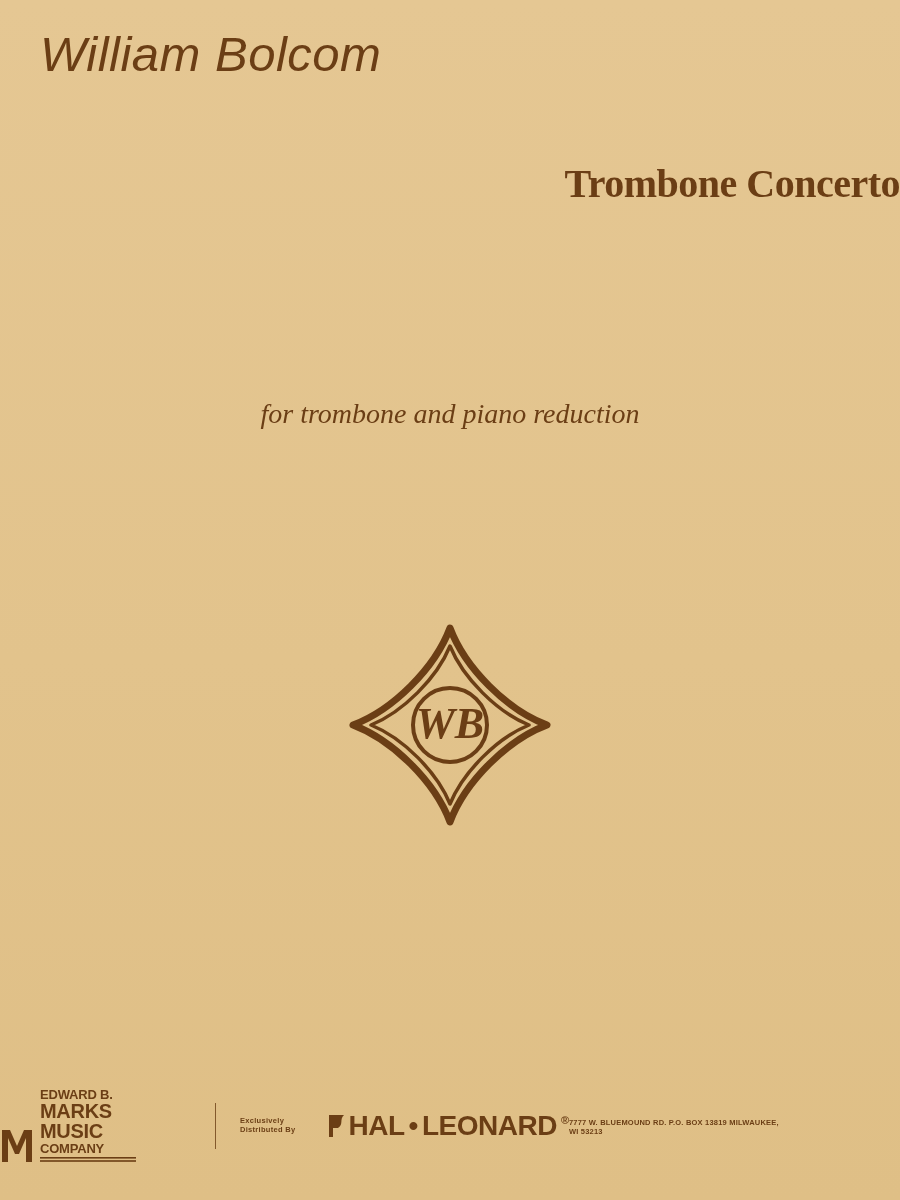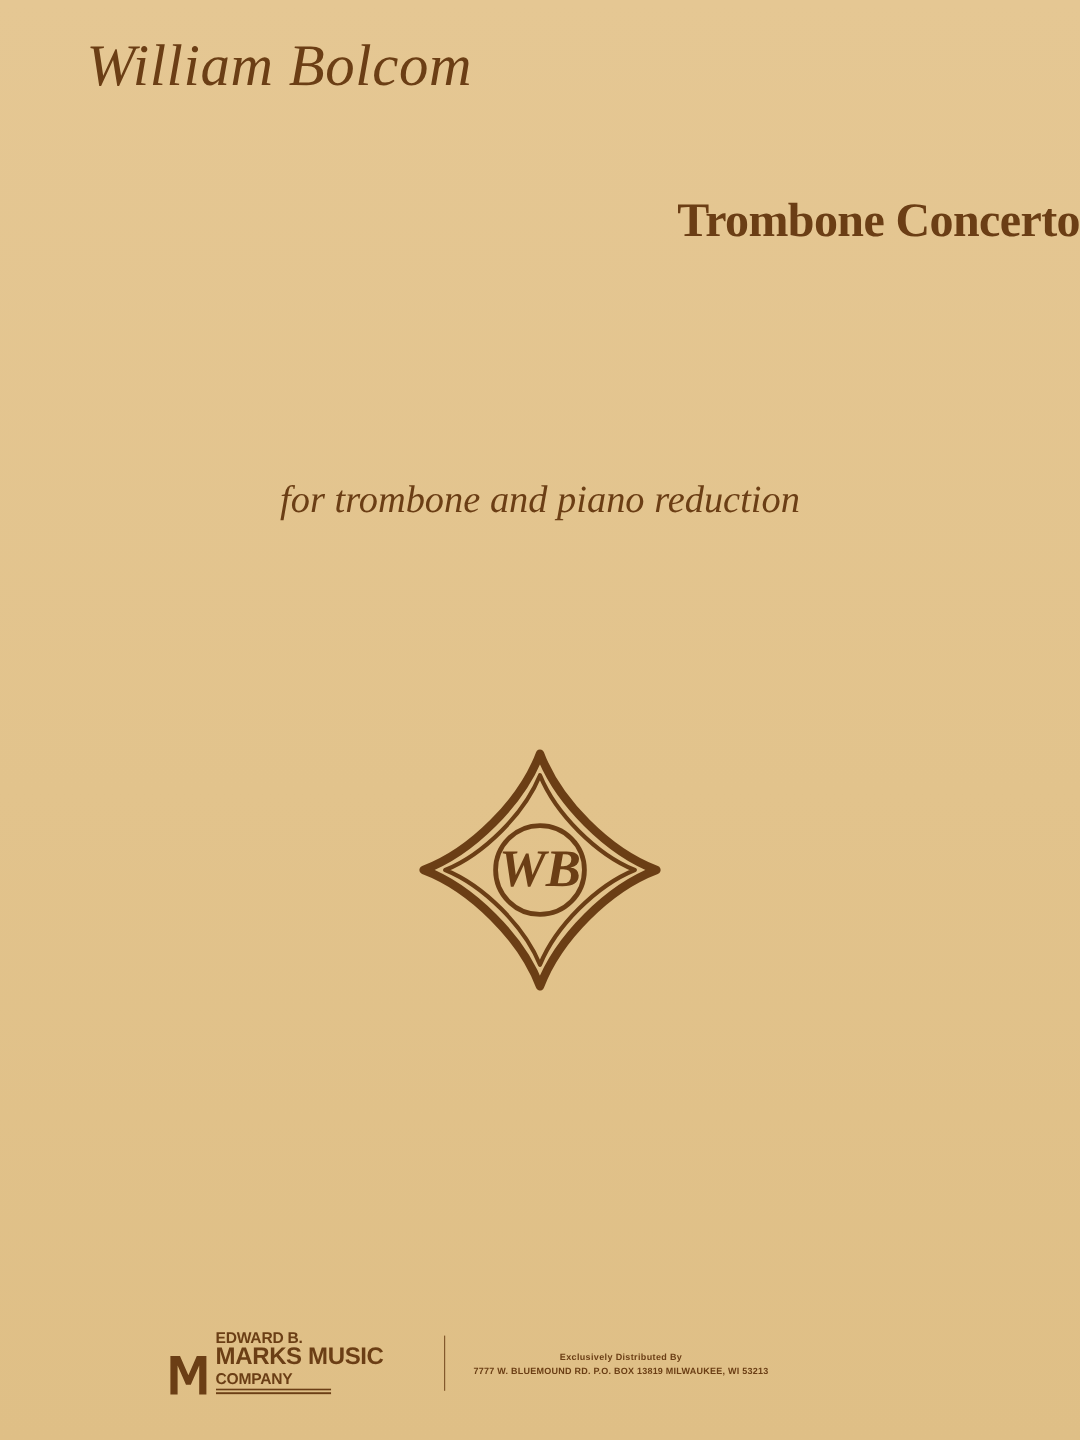--- a/index.html
+++ b/index.html
@@ -19,28 +19,27 @@
     position: relative;
     width: 900px;
     height: 1200px;
     background: linear-gradient(180deg, #e5c793 0%, #e2c38c 55%, #dfbf86 100%);
   }
 
   .composer {
     position: absolute;
     top: 26px;
     left: 40px;
-    font-family: Liberation Serif, serif;
+    font-family: Liberation Sans, sans-serif;
     font-size: 49px;
     font-style: italic;
     font-weight: 400;
     letter-spacing: 0.5px;
     color: #6b3e15;
     white-space: nowrap;
-    margin-left: 32px;
   }
 
   .title {
     position: absolute;
     top: 160px;
     left: 0;
     width: 900px;
     text-align: right;
     font-family: "Liberation Serif", serif;
     font-size: 40px;
@@ -50,21 +49,21 @@
   }
 
   .subtitle {
     position: absolute;
     top: 398px;
     left: 0;
     width: 900px;
     text-align: center;
     font-family: "Liberation Serif", serif;
     font-style: italic;
-    font-size: 32px;
+    font-size: 28px;
     color: #6b3e15;
   }
 
   .emblem {
     position: absolute;
     top: 620px;
     left: 50%;
     transform: translateX(-50%);
     width: 210px;
     height: 210px;
@@ -109,21 +108,21 @@
   }
   .divider {
     width: 1px;
     height: 46px;
     background: #6b3e15;
     opacity: 0.8;
     margin: 0 24px;
   }
   .hl-block {
     display: flex;
-    flex-direction: column;
+    flex-direction: row;
     align-items: center;
     color: #6b3e15;
     font-family: "Liberation Sans", sans-serif;
   }
   .hl-excl {
     font-size: 7.5px;
     font-weight: 700;
     letter-spacing: 0.3px;
     margin-bottom: 1px;
   }
@@ -182,17 +181,26 @@
           <rect x="0" y="0" width="96" height="1.6" fill="#6b3e15"></rect>
           <rect x="0" y="3.2" width="96" height="1.6" fill="#6b3e15"></rect>
         </svg>
       </div>
     </div>
 
     <div class="divider"></div>
 
     <div class="hl-block">
       <div class="hl-excl">Exclusively Distributed By</div>
+      <div class="hl-name">
+        <svg class="hl-flag" viewBox="0 0 17 24" aria-hidden="true">
+          <path d="M1 23 L1 1 L16 1 C 11 6, 16 10, 10 14 L5 14 L5 23 Z" fill="#6b3e15"></path>
+        </svg>
+        <span class="hl-word">HAL</span>
+        <span class="hl-word">•</span>
+        <span class="hl-word">LEONARD</span>
+        <span style="font-size:11px;font-weight:700;align-self:flex-start;margin-top:2px;">®</span>
+      </div>
       <div class="hl-addr">7777 W. BLUEMOUND RD. P.O. BOX 13819 MILWAUKEE, WI 53213</div>
     </div>
 
   </div>
 </div>
 
 </body></html>

